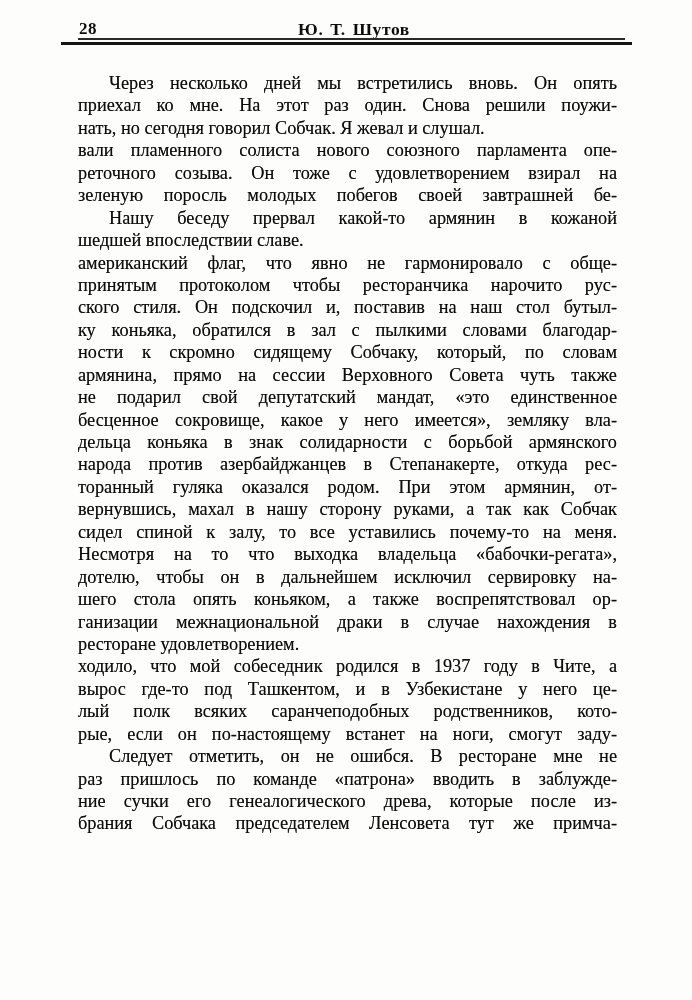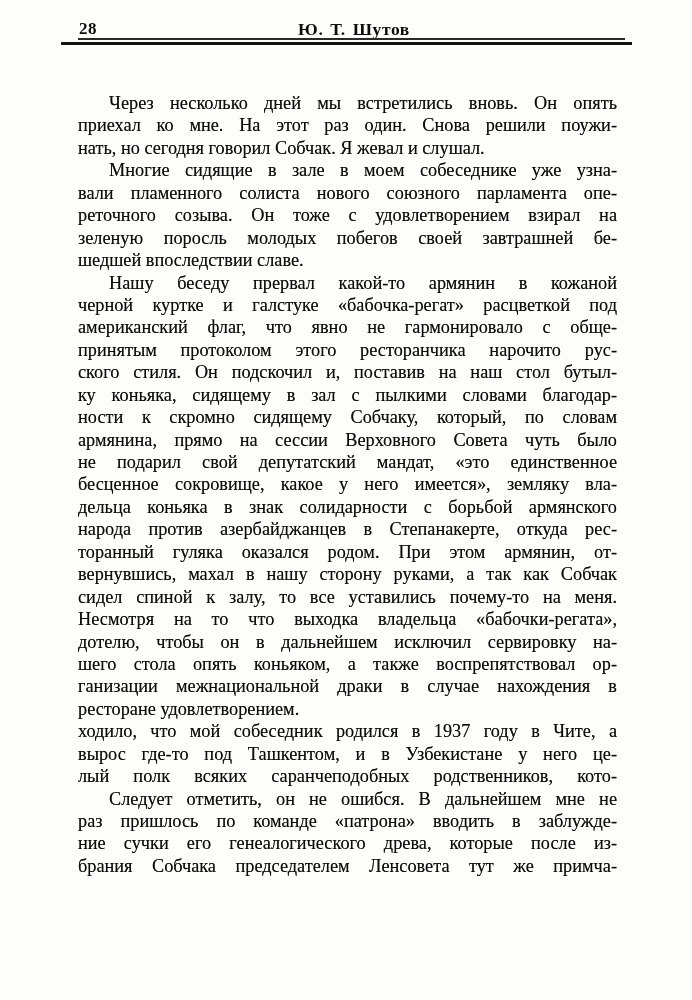--- a/index.html
+++ b/index.html
@@ -52,21 +52,20 @@
     top: 42px;
     height: 3px;
     background: #141414;
   }
   
   .text-column {
     position: absolute;
     left: 78px;
     top: 72px;
     width: 539px;
-    margin-top: 20px;
   }
   .line {
     font-size: 18.3px;
     line-height: 22.45px;
     height: 22.45px;
     text-align: justify;
     text-align-last: justify;
     text-shadow: 0 0 0.4px rgba(0,0,0,0.55);
     overflow: visible;
   }
@@ -87,47 +86,46 @@
   <div class="running-title">Ю. Т. Шутов</div>
 
   <div class="rule-thin"></div>
 
   <div class="rule-thick"></div>
 
   <div class="text-column">
       <div class="line indent">Через несколько дней мы встретились вновь. Он опять</div>
       <div class="line">приехал ко мне. На этот раз один. Снова решили поужи-</div>
       <div class="line end">нать, но сегодня говорил Собчак. Я жевал и слушал.</div>
-      <div class="line indent">Многие сидящие в зале в моем собеседнике уже узна-</div>
       <div class="line">вали пламенного солиста нового союзного парламента опе-</div>
       <div class="line">реточного созыва. Он тоже с удовлетворением взирал на</div>
       <div class="line">зеленую поросль молодых побегов своей завтрашней бе-</div>
+      <div class="line indent">Нашу беседу прервал какой-то армянин в кожаной</div>
       <div class="line end">шедшей впоследствии славе.</div>
-      <div class="line indent">Нашу беседу прервал какой-то армянин в кожаной</div>
-      <div class="line">черной куртке и галстуке «бабочка-регат» расцветкой под</div>
       <div class="line">американский флаг, что явно не гармонировало с обще-</div>
-      <div class="line">принятым протоколом этого ресторанчика нарочито рус-</div>
+      <div class="line">принятым протоколом чтобы ресторанчика нарочито рус-</div>
       <div class="line">ского стиля. Он подскочил и, поставив на наш стол бутыл-</div>
-      <div class="line">ку коньяка, сидящему в зал с пылкими словами благодар-</div>
+      <div class="line">ку коньяка, обратился в зал с пылкими словами благодар-</div>
       <div class="line">ности к скромно сидящему Собчаку, который, по словам</div>
-      <div class="line">армянина, прямо на сессии Верховного Совета чуть было</div>
+      <div class="line">армянина, прямо на сессии Верховного Совета чуть также</div>
       <div class="line">не подарил свой депутатский мандат, «это единственное</div>
       <div class="line">бесценное сокровище, какое у него имеется», земляку вла-</div>
       <div class="line">дельца коньяка в знак солидарности с борьбой армянского</div>
       <div class="line">народа против азербайджанцев в Степанакерте, откуда рес-</div>
       <div class="line">торанный гуляка оказался родом. При этом армянин, от-</div>
       <div class="line">вернувшись, махал в нашу сторону руками, а так как Собчак</div>
       <div class="line">сидел спиной к залу, то все уставились почему-то на меня.</div>
       <div class="line">Несмотря на то что выходка владельца «бабочки-регата»,</div>
       <div class="line">дотелю, чтобы он в дальнейшем исключил сервировку на-</div>
       <div class="line">шего стола опять коньяком, а также воспрепятствовал ор-</div>
       <div class="line">ганизации межнациональной драки в случае нахождения в</div>
       <div class="line end">ресторане удовлетворением.</div>
       <div class="line">ходило, что мой собеседник родился в 1937 году в Чите, а</div>
       <div class="line">вырос где-то под Ташкентом, и в Узбекистане у него це-</div>
       <div class="line">лый полк всяких саранчеподобных родственников, кото-</div>
-      <div class="line indent">Следует отметить, он не ошибся. В дальнейшем мне не</div>
+      <div class="line">рые, если он по-настоящему встанет на ноги, смогут заду-</div>
+      <div class="line indent">Следует отметить, он не ошибся. В ресторане мне не</div>
       <div class="line">раз пришлось по команде «патрона» вводить в заблужде-</div>
       <div class="line">ние сучки его генеалогического древа, которые после из-</div>
       <div class="line">брания Собчака председателем Ленсовета тут же примча-</div>
     </div>
 
 </div>
 
 </body></html>

